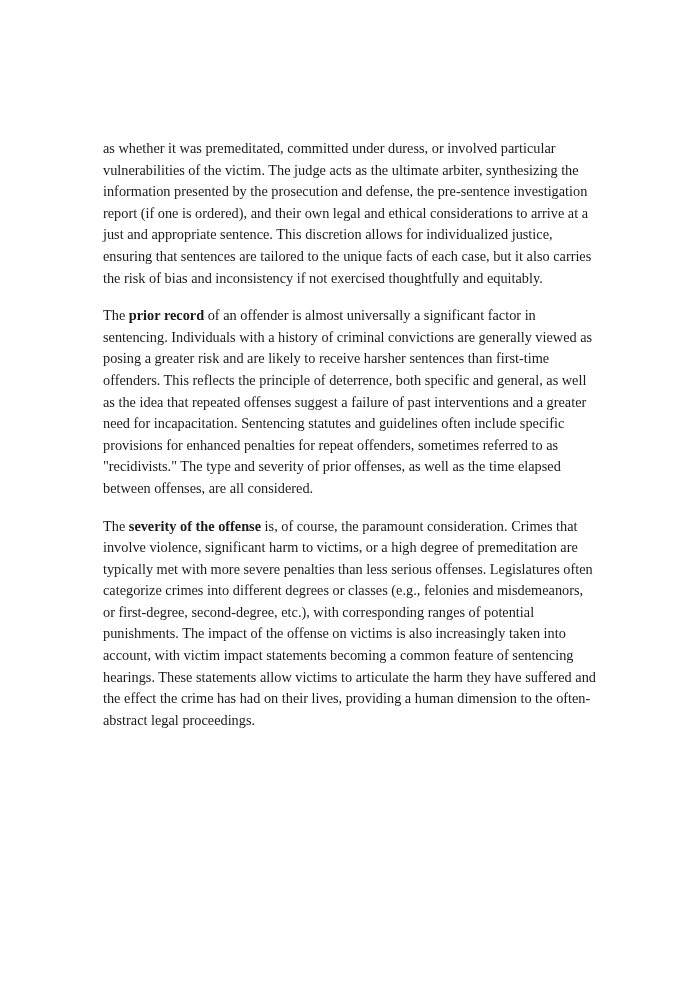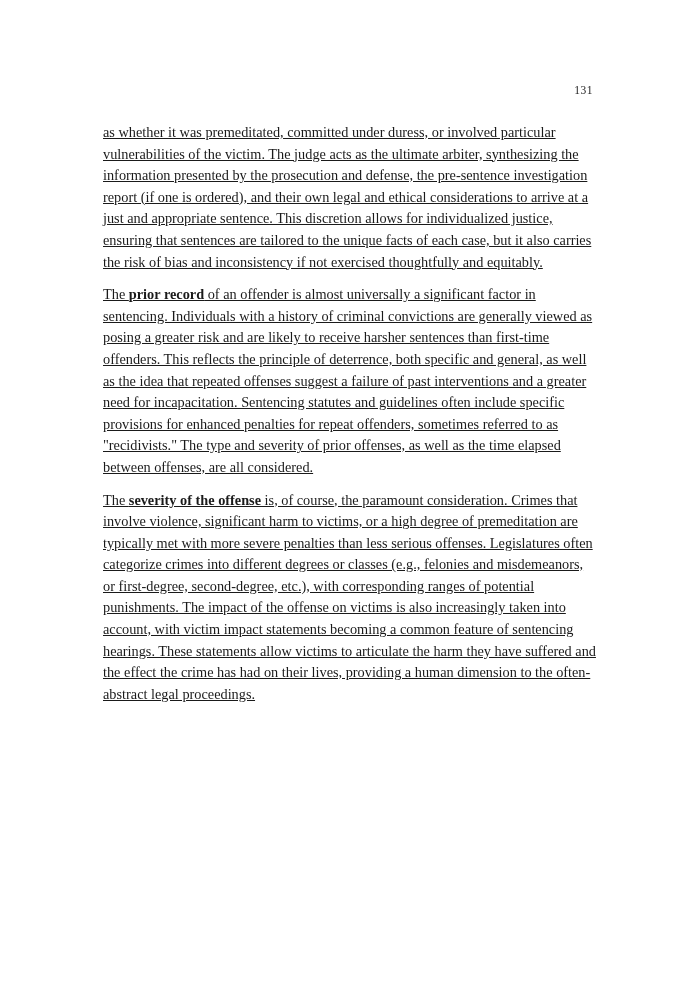--- a/index.html
+++ b/index.html
@@ -26,37 +26,35 @@
     letter-spacing: 0.5px;
     color: #1a1a1a;
   }
   .content {
     position: absolute;
     left: 103px;
     top: 122px;
     width: 495px;
   }
   .para {
-    margin: 0 0 11px 0;
+    margin: 16px 0 11px 0;
     font-size: 14.3px;
     line-height: 21.6px;
     text-align: left;
     color: #1a1a1a;
-    text-decoration: underline;
   }
   .bold-run {
     font-weight: bold;
   }
 </style>
 </head>
 <body>
 
 <div class="page">
 
-  <div class="page-number">131</div>
 
   <div class="content">
 
     <p class="para"><span>as whether it was premeditated, committed under duress, or involved particular vulnerabilities of the victim. The judge acts as the ultimate arbiter, synthesizing the information presented by the prosecution and defense, the pre-sentence investigation report (if one is ordered), and their own legal and ethical considerations to arrive at a just and appropriate sentence. This discretion allows for individualized justice, ensuring that sentences are tailored to the unique facts of each case, but it also carries the risk of bias and inconsistency if not exercised thoughtfully and equitably.</span></p>
 
     <p class="para"><span>The </span><span class="bold-run">prior record</span><span> of an offender is almost universally a significant factor in sentencing. Individuals with a history of criminal convictions are generally viewed as posing a greater risk and are likely to receive harsher sentences than first-time offenders. This reflects the principle of deterrence, both specific and general, as well as the idea that repeated offenses suggest a failure of past interventions and a greater need for incapacitation. Sentencing statutes and guidelines often include specific provisions for enhanced penalties for repeat offenders, sometimes referred to as "recidivists." The type and severity of prior offenses, as well as the time elapsed between offenses, are all considered.</span></p>
 
     <p class="para"><span>The </span><span class="bold-run">severity of the offense</span><span> is, of course, the paramount consideration. Crimes that involve violence, significant harm to victims, or a high degree of premeditation are typically met with more severe penalties than less serious offenses. Legislatures often categorize crimes into different degrees or classes (e.g., felonies and misdemeanors, or first-degree, second-degree, etc.), with corresponding ranges of potential punishments. The impact of the offense on victims is also increasingly taken into account, with victim impact statements becoming a common feature of sentencing hearings. These statements allow victims to articulate the harm they have suffered and the effect the crime has had on their lives, providing a human dimension to the often-abstract legal proceedings.</span></p>
 
   </div>

